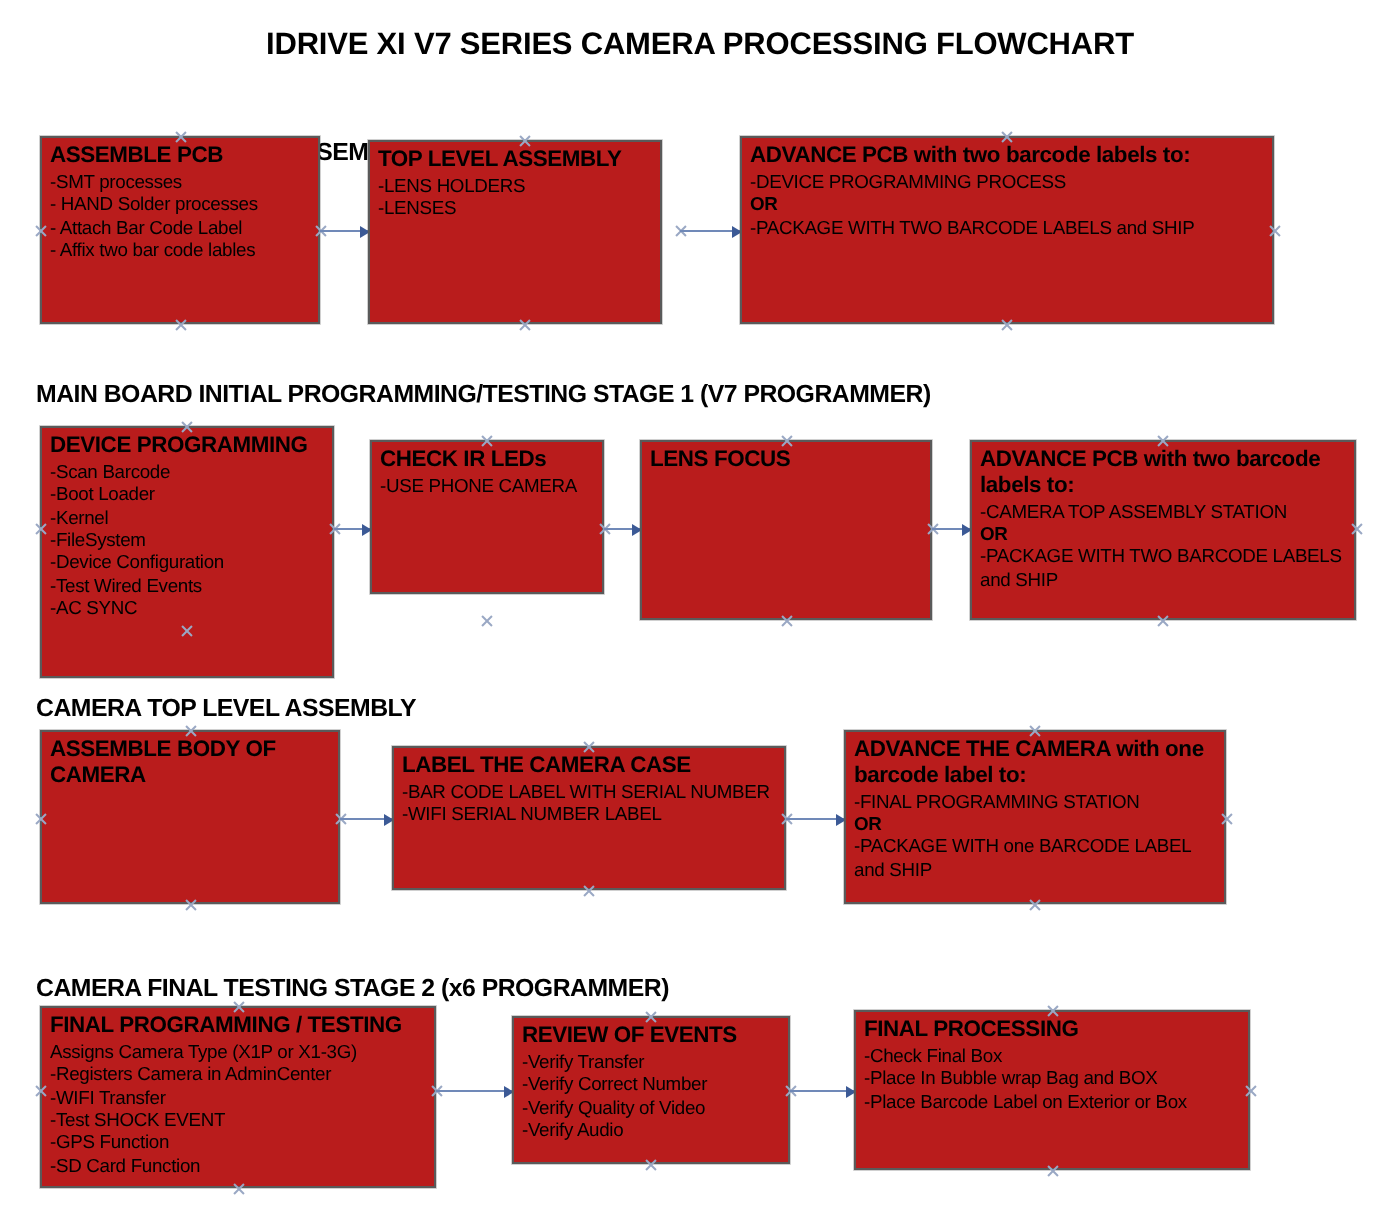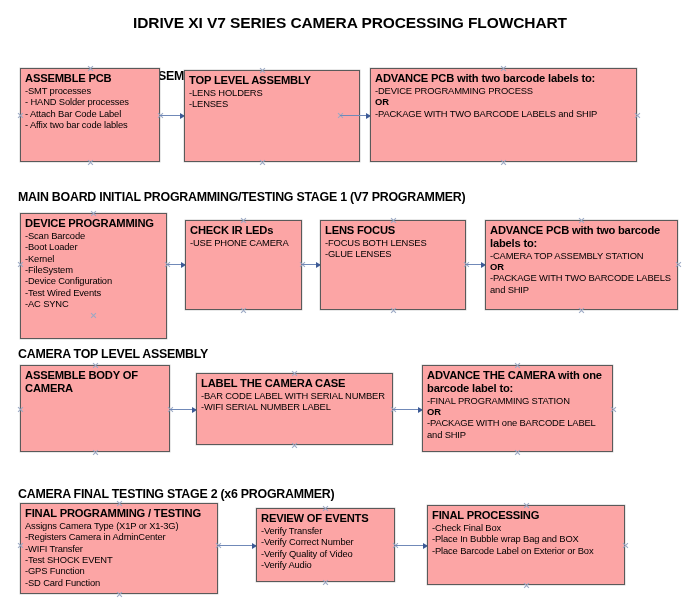--- a/index.html
+++ b/index.html
@@ -35,21 +35,21 @@
     position: absolute;
     font-size: 12.4px;
     font-weight: bold;
     letter-spacing: -0.25px;
     white-space: nowrap;
     color: #000;
   }
   .proc-box {
     position: absolute;
     box-sizing: border-box;
-    background: #fca5a5;
+    background: #b91c1c;
     border: 1.2px solid #5a5a5a;
     box-shadow: 0 0 0 0.4px rgba(90,90,90,0.35);
     padding: 3px 4px 2px 4px;
     overflow: hidden;
   }
   .box-title {
     font-size: 11.2px;
     font-weight: bold;
     line-height: 12.6px;
     letter-spacing: -0.2px;
@@ -129,21 +129,21 @@
       <li>- Affix two bar code lables</li>
     </ul>
   </div>
   <div class="handle" style="left:90px; top:68px;"></div>
   <div class="handle" style="left:90px; top:162px;"></div>
   <div class="handle" style="left:20px; top:115px;"></div>
   <div class="handle" style="left:160px; top:115px;"></div>
 
   <div class="connector" style="left:160px; top:115px; width:24px;"></div>
 
-  <div class="proc-box" style="left:184px; top:70px; width:176px; height:92px;">
+  <div class="proc-box" style="left:184px; top:70px; width:147px; height:92px;">
     <div class="box-title">TOP LEVEL ASSEMBLY</div>
     <ul class="box-lines">
       <li>-LENS HOLDERS</li>
       <li>-LENSES</li>
     </ul>
   </div>
   <div class="handle" style="left:262px; top:70px;"></div>
   <div class="handle" style="left:262px; top:162px;"></div>
   <div class="handle" style="left:340px; top:115px;"></div>
 
@@ -175,38 +175,34 @@
       <li>-AC SYNC</li>
     </ul>
   </div>
   <div class="handle" style="left:93px; top:213px;"></div>
   <div class="handle" style="left:93px; top:315px;"></div>
   <div class="handle" style="left:20px; top:264px;"></div>
   <div class="handle" style="left:167px; top:264px;"></div>
 
   <div class="connector" style="left:167px; top:264px; width:18px;"></div>
 
-  <div class="proc-box" style="left:185px; top:220px; width:117px; height:90px;">
+  <div class="proc-box" style="left:185px; top:220px; width:117px; height:77px;">
     <div class="box-title">CHECK IR LEDs</div>
     <ul class="box-lines">
       <li>-USE PHONE CAMERA</li>
     </ul>
   </div>
   <div class="handle" style="left:243px; top:220px;"></div>
   <div class="handle" style="left:243px; top:310px;"></div>
   <div class="handle" style="left:302px; top:264px;"></div>
 
   <div class="connector" style="left:302px; top:264px; width:18px;"></div>
 
   <div class="proc-box" style="left:320px; top:220px; width:146px; height:90px;">
     <div class="box-title">LENS FOCUS</div>
-    <ul class="box-lines">
-      <li>-FOCUS BOTH LENSES</li>
-      <li>-GLUE LENSES</li>
-    </ul>
   </div>
   <div class="handle" style="left:393px; top:220px;"></div>
   <div class="handle" style="left:393px; top:310px;"></div>
   <div class="handle" style="left:466px; top:264px;"></div>
 
   <div class="connector" style="left:466px; top:264px; width:19px;"></div>
 
   <div class="proc-box" style="left:485px; top:220px; width:193px; height:90px;">
     <div class="box-title">ADVANCE PCB with two barcode
 labels to:</div>

